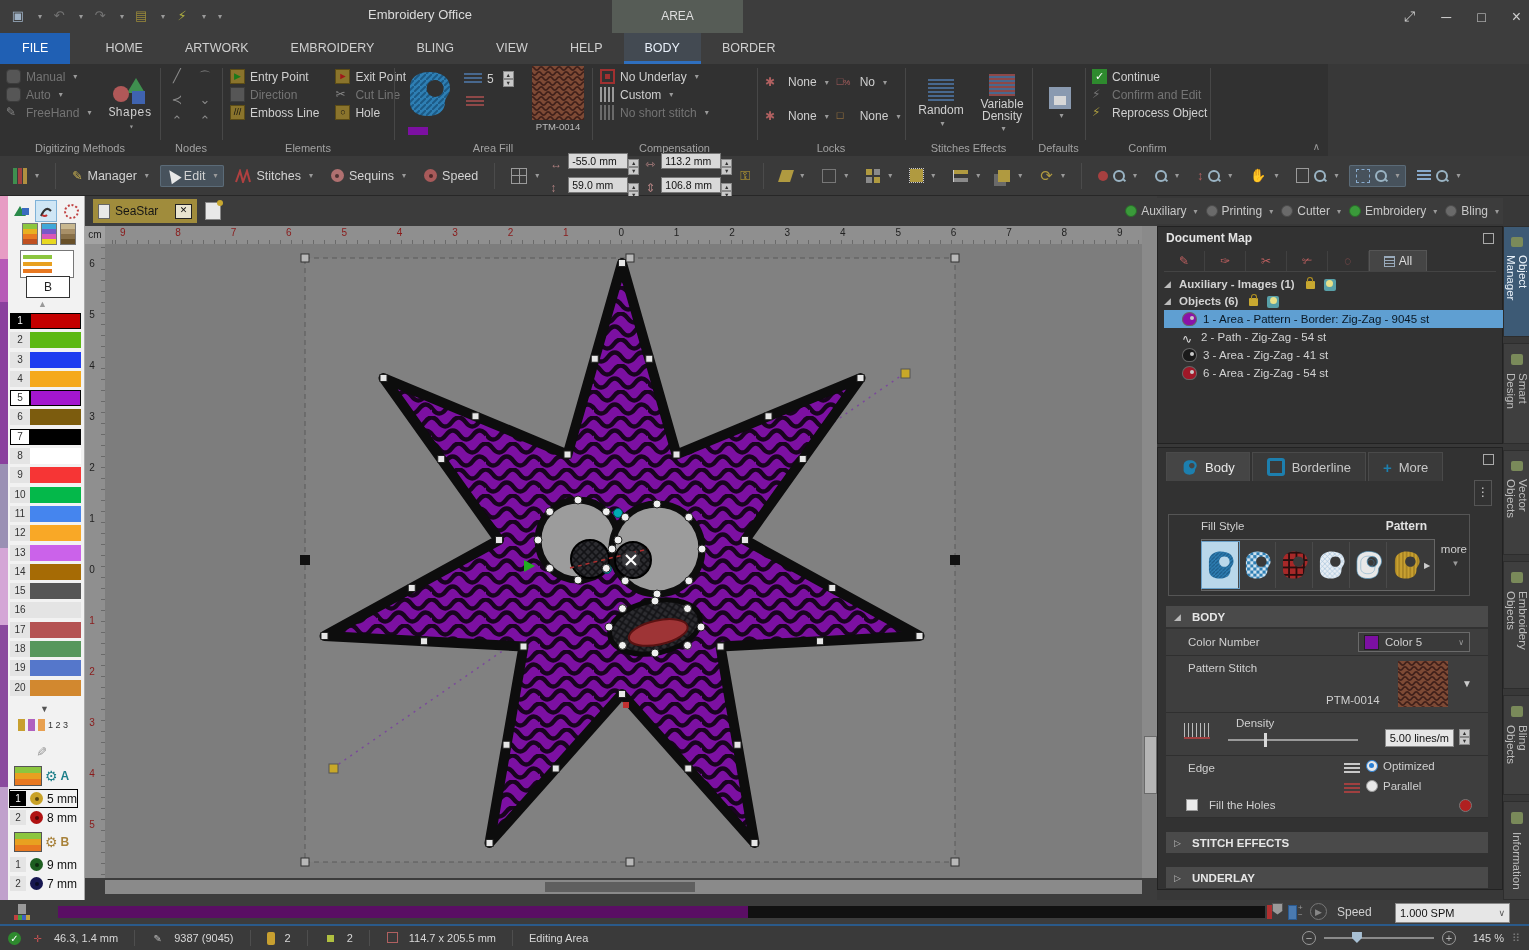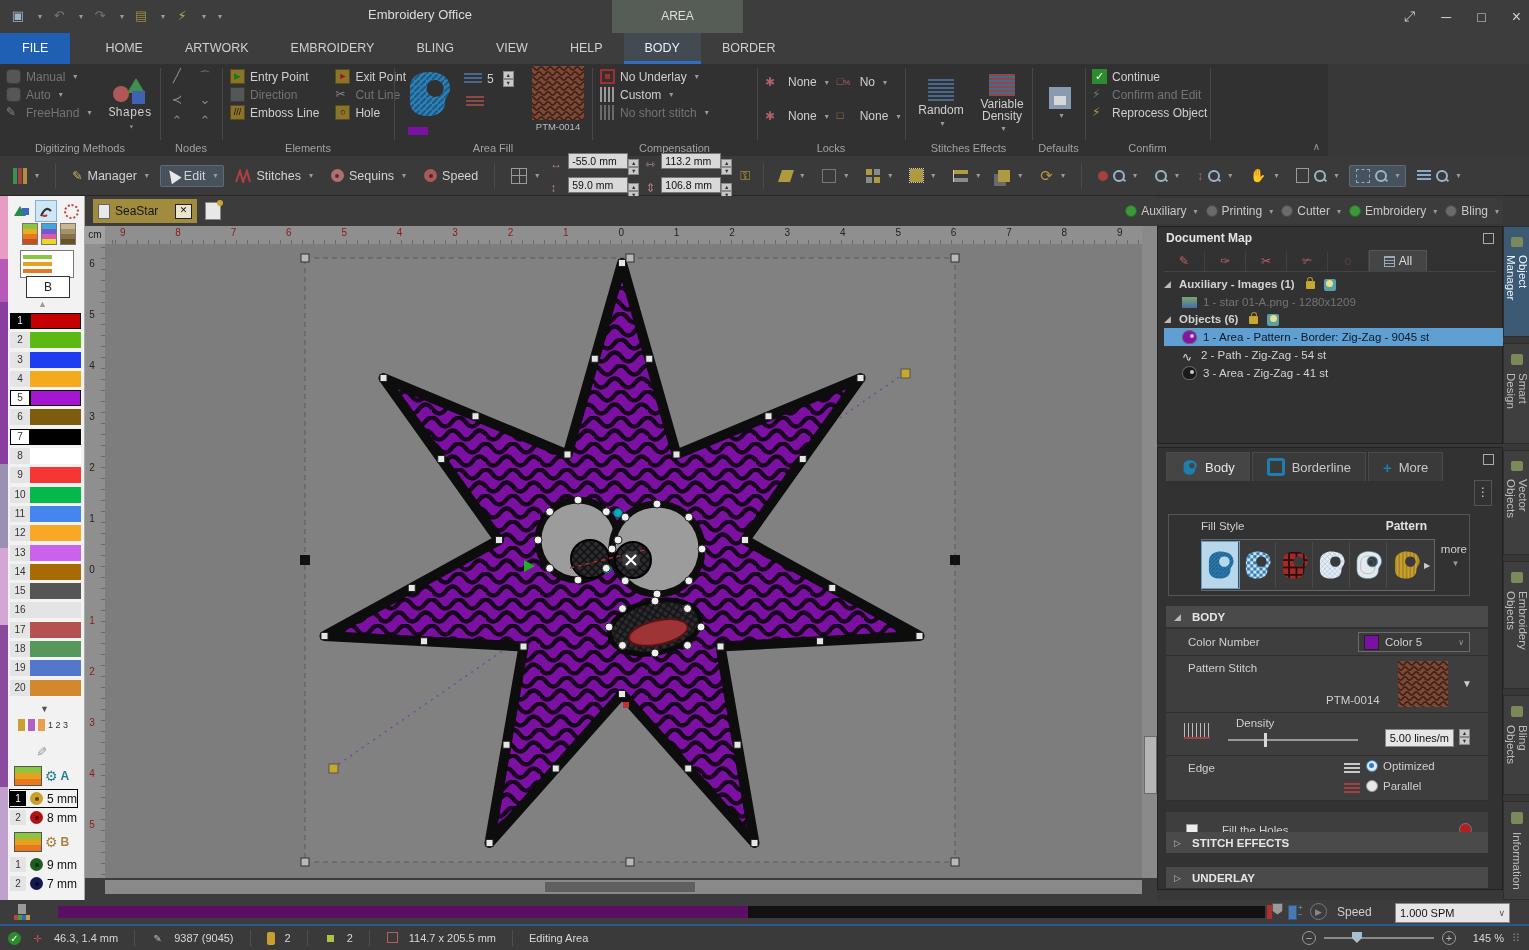--- a/index.html
+++ b/index.html
@@ -938,43 +938,43 @@
             <span>All</span>
           </span>
       </div>
       <div id="dm-tree">
         <div class="tree-group">
           <span class="tw">◢</span>
             <span>Auxiliary - Images (1)</span>
           <span class="mini-lock"></span>
           <span class="mini-bulb"></span>
         </div>
-        <div class="tree-item grayed">
-          <span class="img-thumb"></span>
-          <span>1 - star 01-A.png - 1280x1209</span>
-        </div>
         <div class="tree-group">
           <span class="tw">◢</span>
             <span>Objects (6)</span>
           <span class="mini-lock"></span>
           <span class="mini-bulb"></span>
         </div>
         <div>
 
         <div class="tree-item selected">
             <span class="obj-ico" style="background: rgb(138, 18, 168);"></span>
             <span>1 - Area - Pattern - Border: Zig-Zag - 9045 st</span>
           </div>
             <div class="tree-item path-kind">
             <span class="obj-ico" style="background: rgb(26, 26, 26);"></span>
             <span>2 - Path - Zig-Zag - 54 st</span>
           </div>
             <div class="tree-item">
             <span class="obj-ico" style="background: rgb(26, 26, 26);"></span>
             <span>3 - Area - Zig-Zag - 41 st</span>
+          </div>
+            <div class="tree-item">
+            <span class="obj-ico" style="background: rgb(160, 24, 40);"></span>
+            <span>6 - Area - Zig-Zag - 54 st</span>
           </div>
           </div>
       </div>
     </div>
 
     <div id="inspector" class="abs">
       <div class="pnl-restore"></div>
       <div id="oi-tabs">
         <span class="oi-tab active">
             <svg width="17" height="17" viewBox="0 0 52 52">
@@ -1074,21 +1074,21 @@
           <span class="radio sel"></span>
             <span>Optimized</span>
         </span>
         <span class="lines-ico" style="position:absolute;left:178px;top:27px;background:repeating-linear-gradient(#a04040 0 2px,transparent 2px 4px)"></span>
         <span style="position:absolute;left:200px;top:24px;display:flex;align-items:center;gap:5px">
           <span class="radio"></span>
             <span>Parallel</span>
         </span>
       </div>
 
-      <div class="oi-row" style="top:364px;height:24px;display:flex;align-items:flex-end;gap:24px">
+      <div class="oi-row" style="top:345px;height:24px;display:flex;align-items:center;gap:11px">
         <span class="chk" style="margin-left:20px"></span>
         <span>Fill the Holes</span>
         <span style="margin-left:auto;margin-right:16px;width:11px;height:11px;border-radius:50%;background:#b02020;border:1px solid #777"></span>
       </div>
       <div class="sec-hdr" style="top:384px">
           <span class="tw">▷</span>
           <span>STITCH EFFECTS</span>
         </div>
       <div class="sec-hdr" style="top:419px">
           <span class="tw">▷</span>

